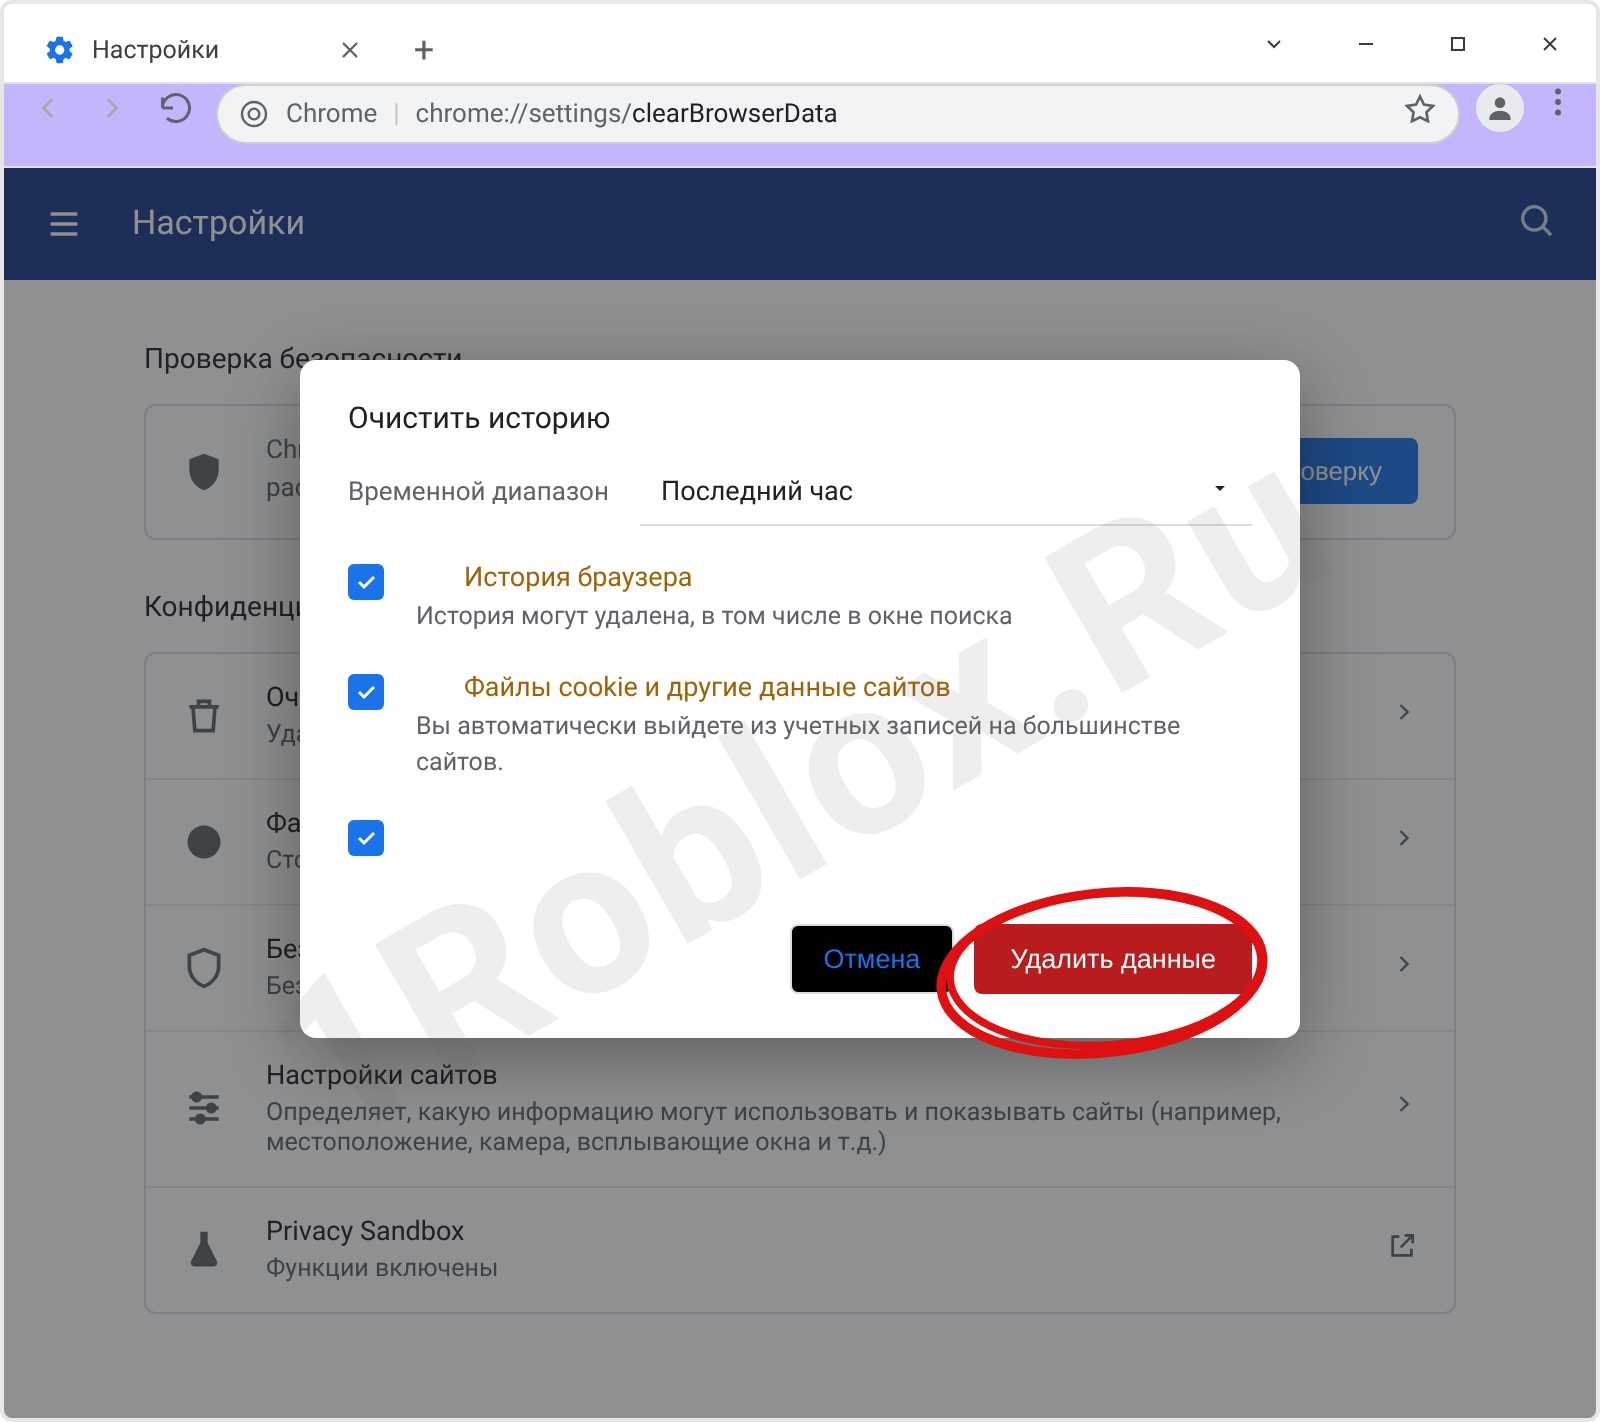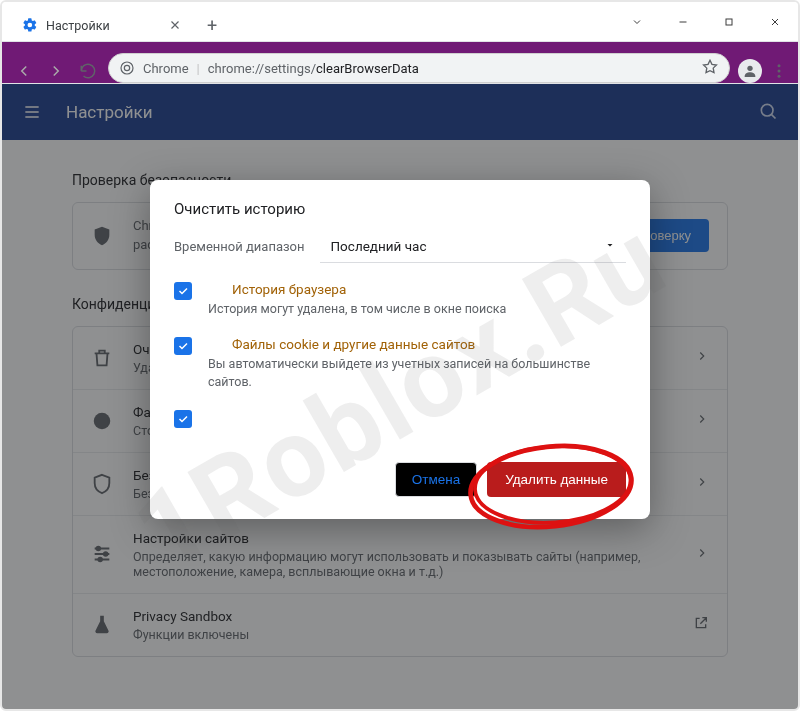--- a/index.html
+++ b/index.html
@@ -49,25 +49,25 @@
   }
   .win-controls {
     position: absolute; right: 0; top: 0; height: 40px; display:flex;
   }
   .win-btn { width: 46px; display:flex; align-items:center; justify-content:center; color:#3c3c3c; }
   .win-btn svg { width:12px; height:12px; }
   
   .toolbar {
     height: 42px;
     display:flex;
-    align-items:flex-end;
+    align-items:flex-start;
     padding: 0 10px;
     gap: 8px;
     border-bottom: 1px solid #e1e3e6;
-    background:#701a75;
+    background:#c4b5fd;
   }
   .nav-btn { width:24px; height:24px; display:flex; align-items:center; justify-content:center; color:#a9a9a9; }
   .nav-btn.enabled { color:#5f6368; }
   .omnibox {
     flex: 1;
     height: 30px;
     background:#f1f3f4;
     border: 1px solid #cfcfcf;
     border-radius: 16px;
     display:flex;

